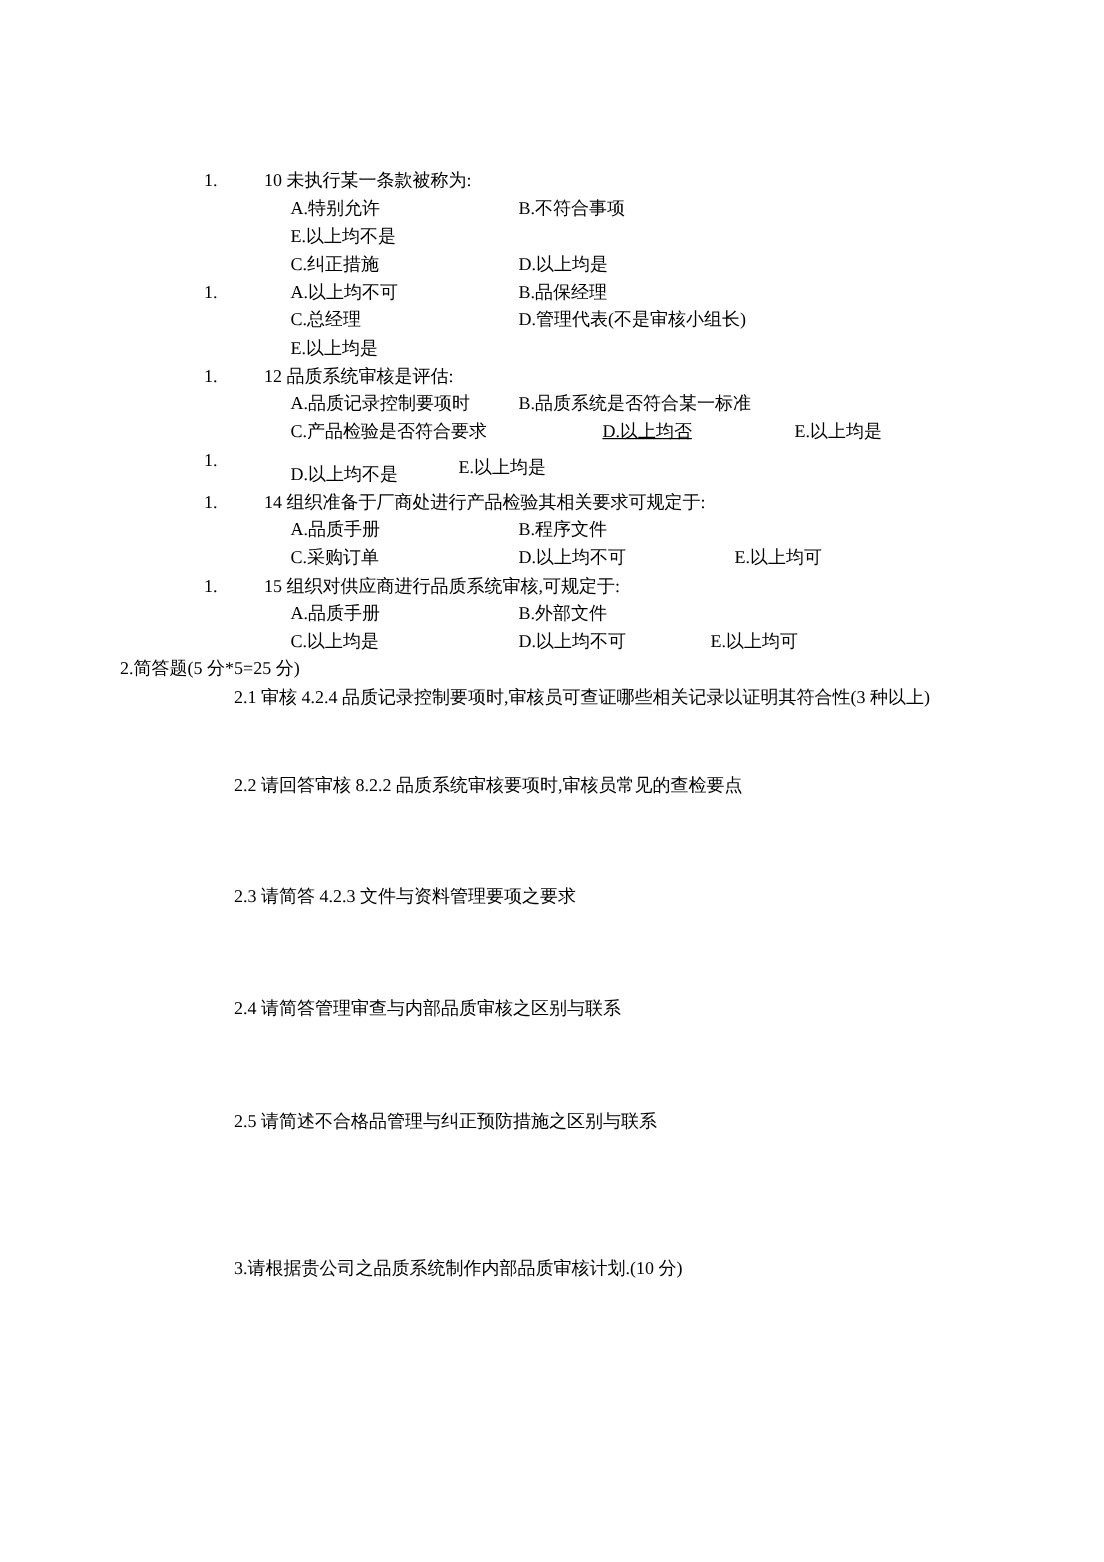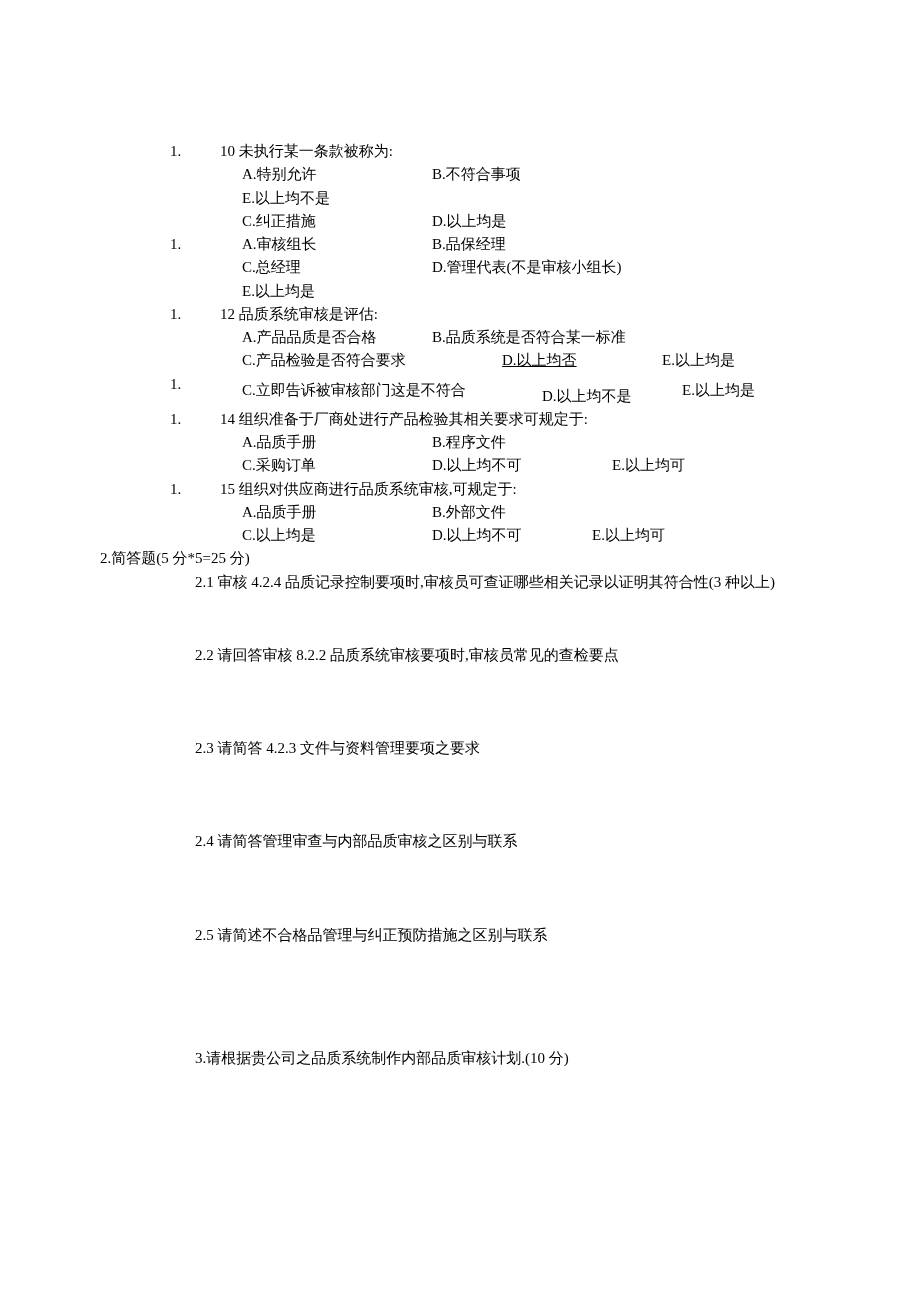--- a/index.html
+++ b/index.html
@@ -75,54 +75,53 @@
         <div class="opt" style="width:190px;">C.纠正措施</div>
         <div class="opt">D.以上均是</div>
       </div>
     </div>
   </div>
 
   <div class="q">
     <div class="q-marker">1.</div>
     <div class="q-body">
       <div class="opt-row">
-        <div class="opt" style="width:190px;">A.审核组长</div>
+        <div class="opt" style="width:190px;">A.以上均不可</div>
         <div class="opt">B.品保经理</div>
       </div>
       <div class="opt-row">
         <div class="opt" style="width:190px;">C.总经理</div>
         <div class="opt">D.管理代表(不是审核小组长)</div>
       </div>
       <div class="opt-row">
         <div class="opt">E.以上均是</div>
       </div>
     </div>
   </div>
 
   <div class="q">
     <div class="q-marker">1.</div>
     <div class="q-body">
       <div class="stem">12 品质系统审核是评估:</div>
       <div class="opt-row">
-        <div class="opt" style="width:190px;">A.产品品质是否合格</div>
+        <div class="opt" style="width:190px;">A.品质记录控制要项时</div>
         <div class="opt">B.品质系统是否符合某一标准</div>
       </div>
       <div class="opt-row">
         <div class="opt" style="width:260px;">C.产品检验是否符合要求</div>
         <div class="opt" style="width:160px;text-decoration:underline;">D.以上均否</div>
         <div class="opt">E.以上均是</div>
       </div>
     </div>
   </div>
 
   <div class="q">
     <div class="q-marker">1.</div>
     <div class="q-body">
       <div class="opt-row">
-        <div class="opt" style="width:300px;">C.立即告诉被审核部门这是不符合</div>
         <div class="opt" style="width:140px;margin-top:12px;">D.以上均不是</div>
         <div class="opt">E.以上均是</div>
       </div>
     </div>
   </div>
 
   <div class="q">
     <div class="q-marker">1.</div>
     <div class="q-body">
       <div class="stem">14 组织准备于厂商处进行产品检验其相关要求可规定于:</div>

